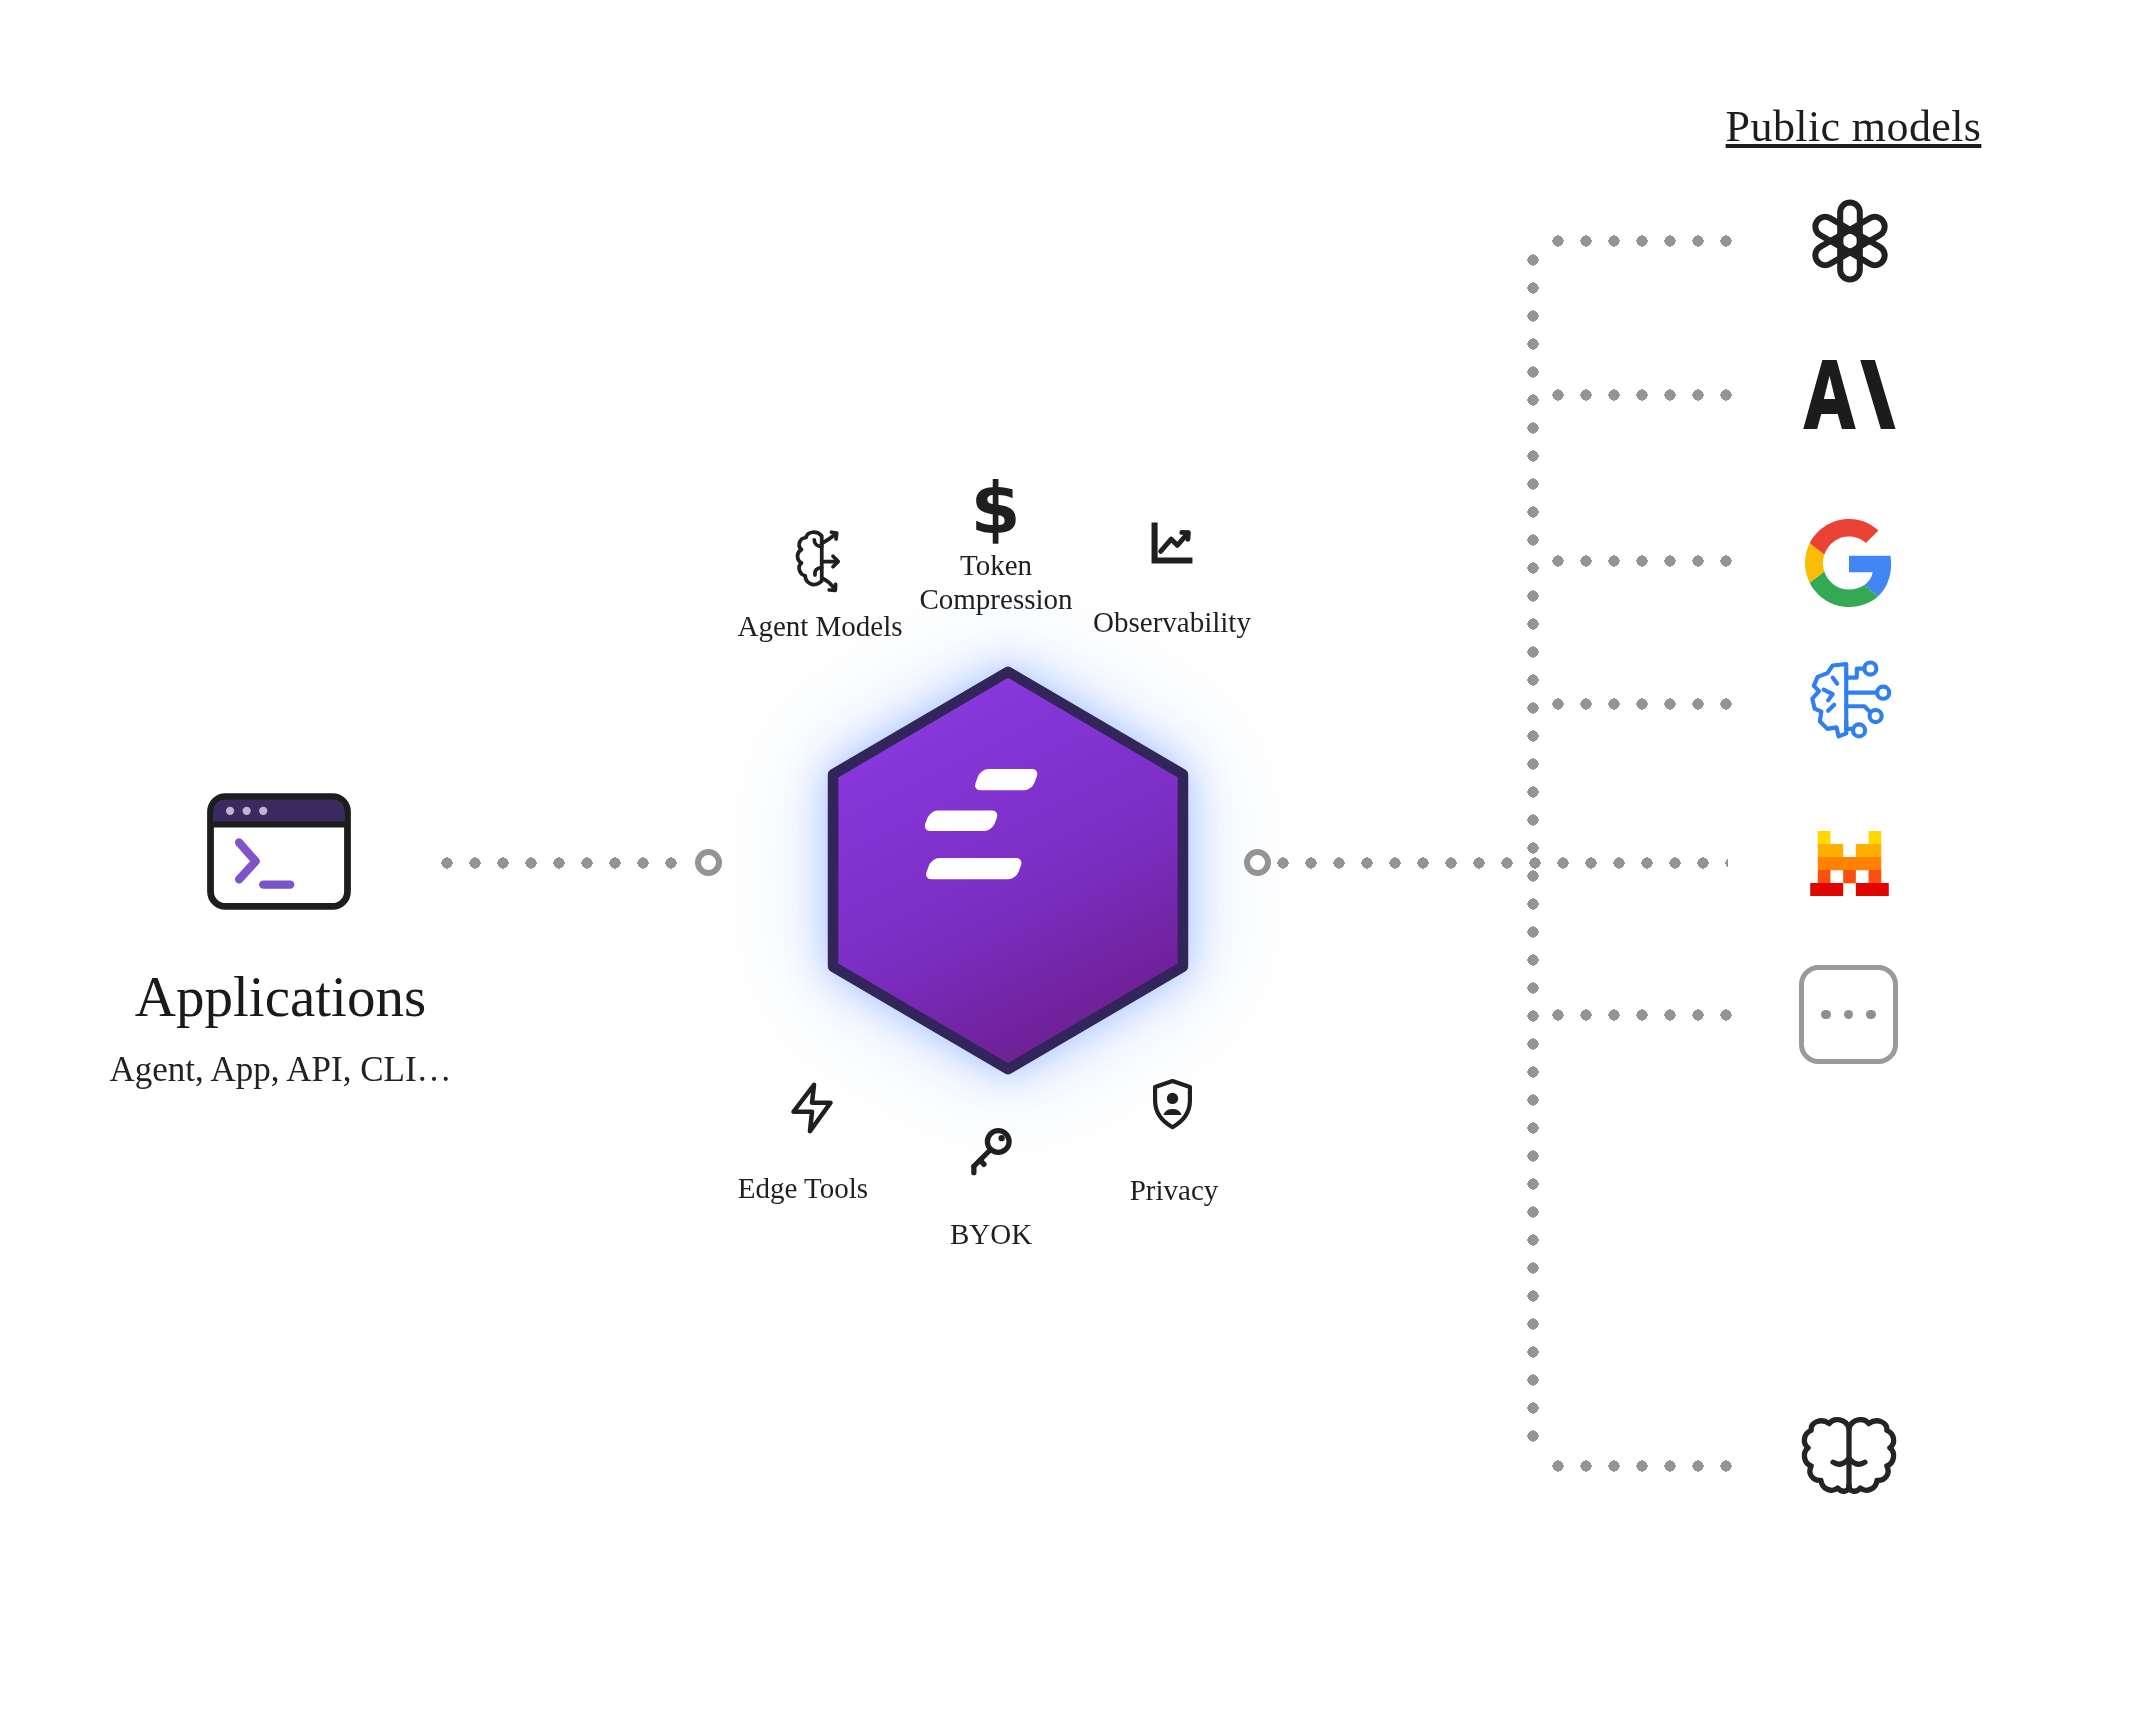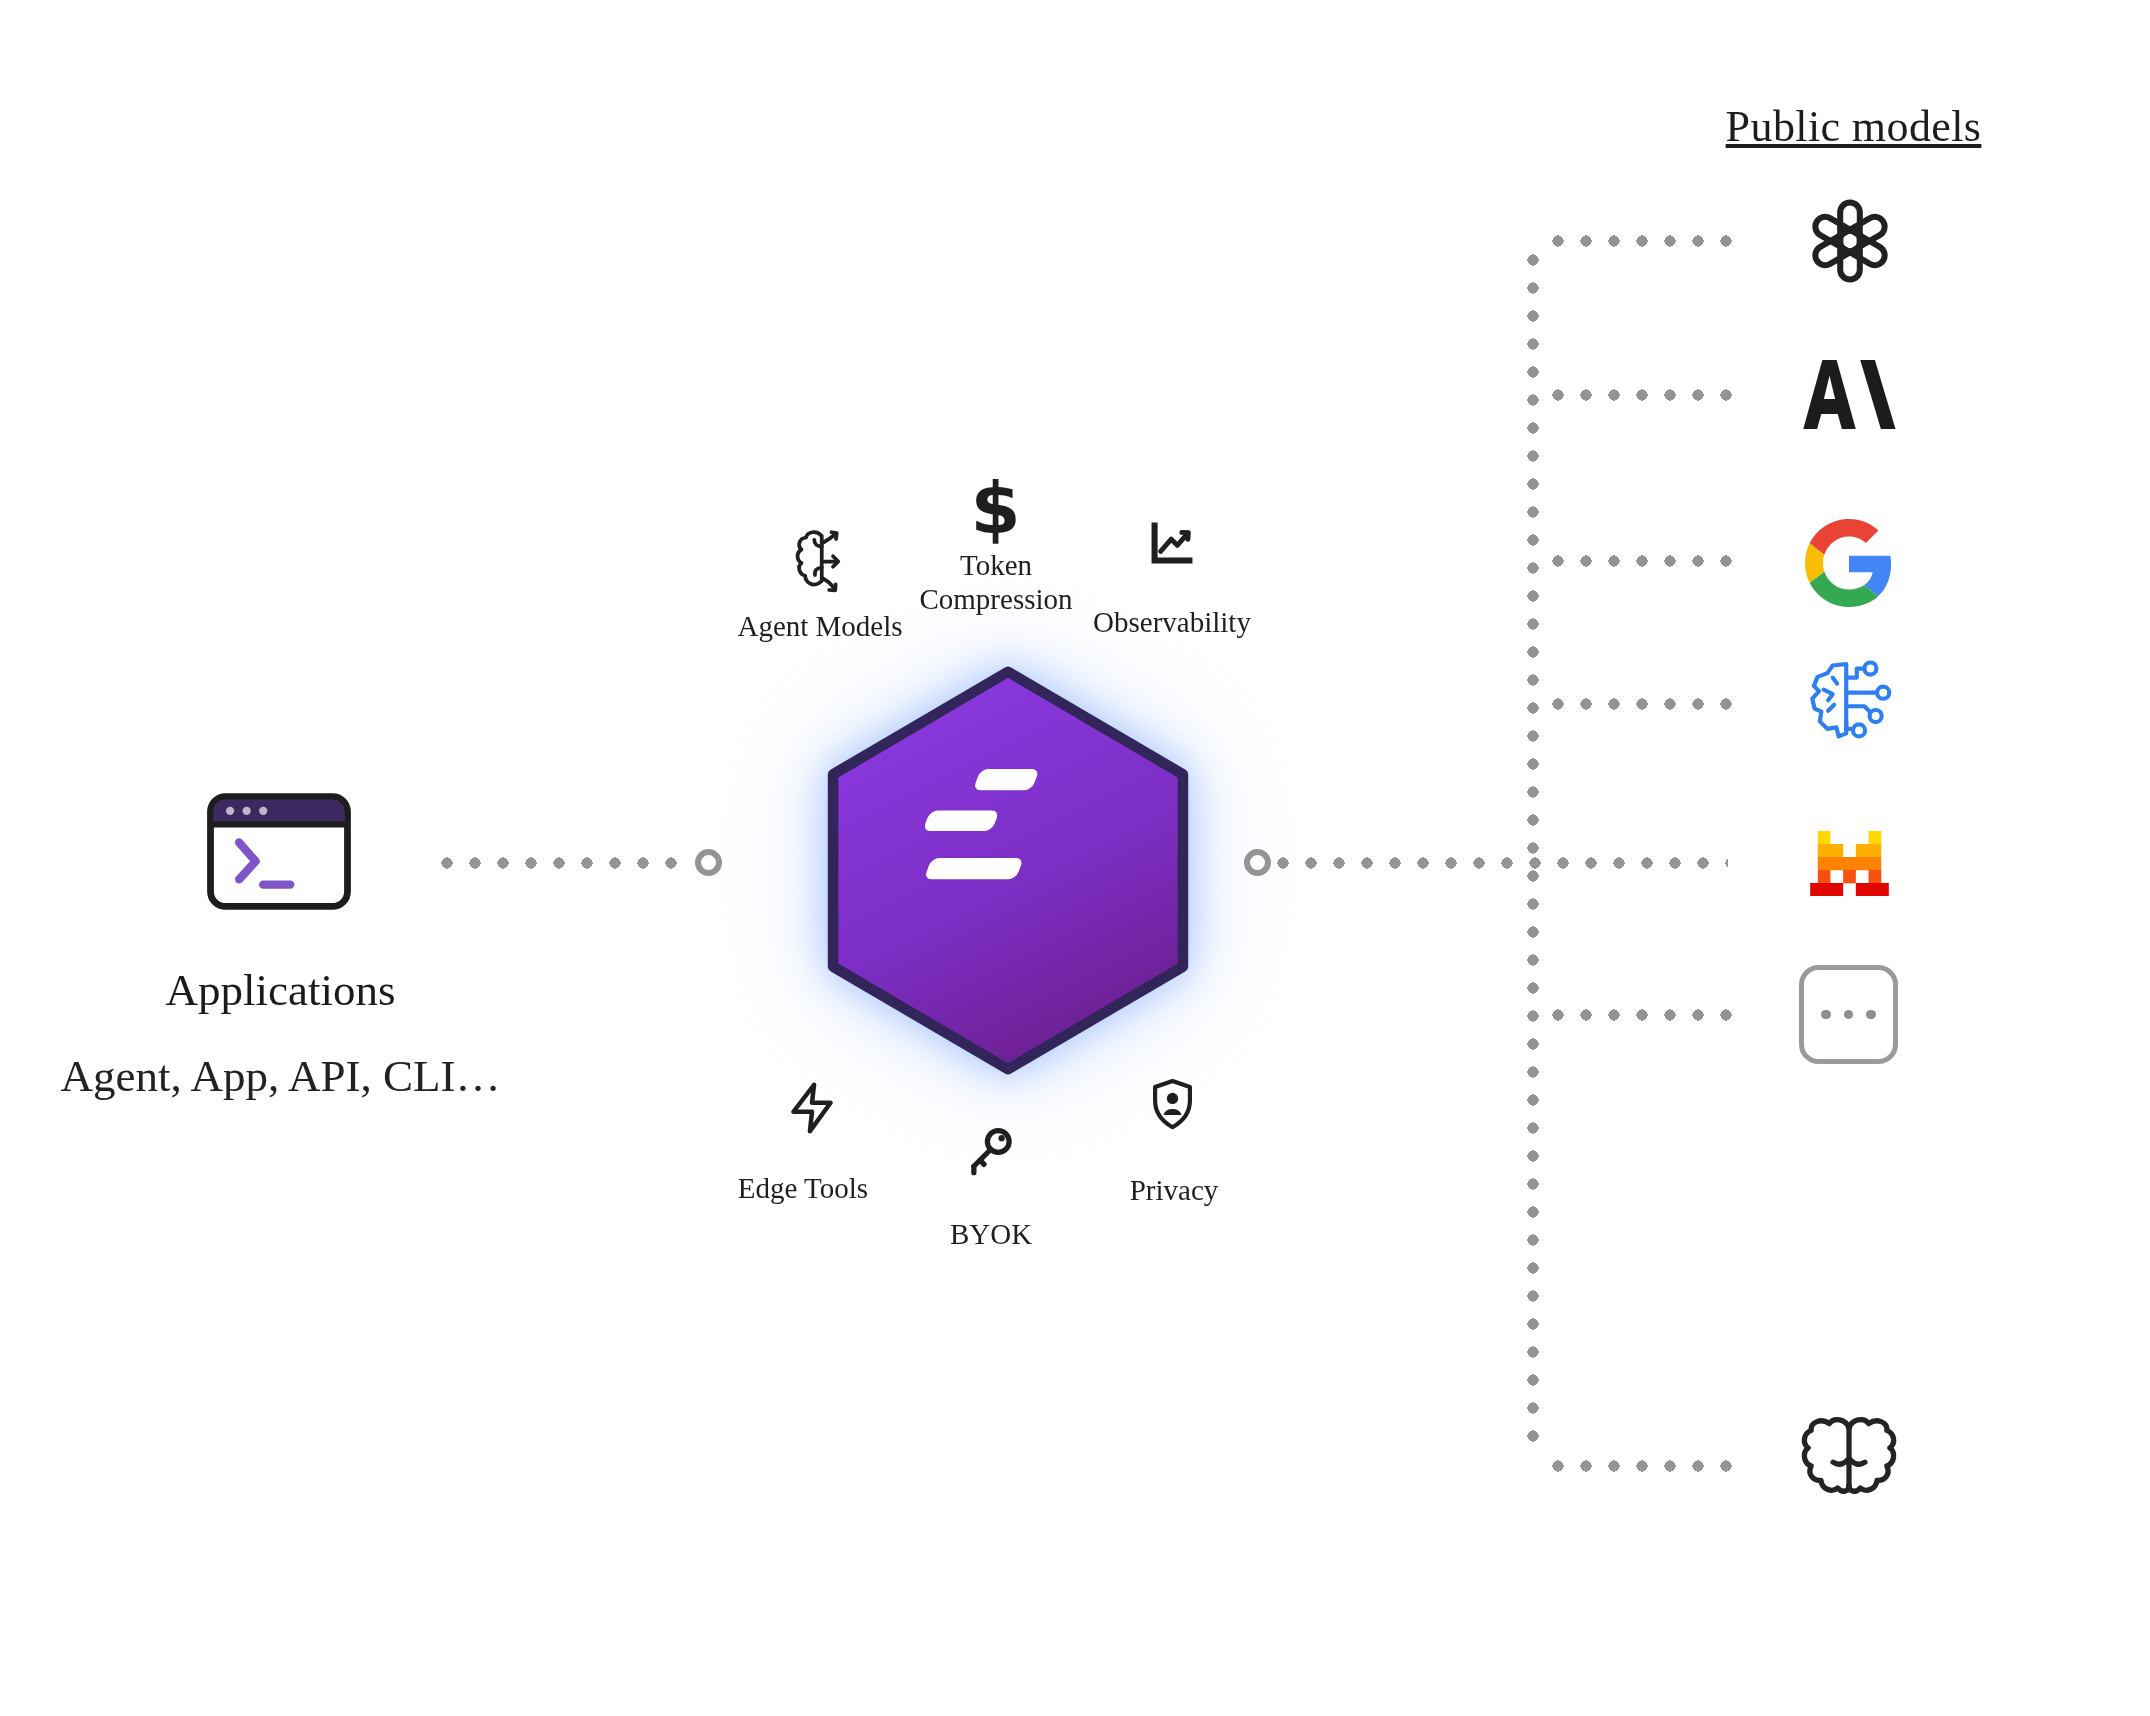--- a/index.html
+++ b/index.html
@@ -3,22 +3,22 @@
 <meta charset="utf-8">
 <style>
   html,body{margin:0;padding:0;background:#ffffff;}
   #stage{
     position:relative;width:2151px;height:1716px;background:#ffffff;overflow:hidden;
     font-family:"Liberation Serif","DejaVu Serif",serif;color:#1d1d1f;
   }
   .abs{position:absolute;}
   .ctr{text-align:center;}
   .heading{font-size:44px;letter-spacing:0.4px;color:#1d1d1f;text-decoration:underline;}
-  .title-lg{font-size:45px;color:#1a1a1c;}
-  .subtitle{font-size:45px;color:#222;}
+  .title-lg{font-size:57px;color:#1a1a1c;}
+  .subtitle{font-size:35px;color:#222;}
   .feat-label{font-size:29px;line-height:1.16;color:#1f1f22;}
   
   .dh{height:12px;background-image:radial-gradient(circle 5.7px at 6px 6px,#949494 97%,rgba(0,0,0,0));
       background-size:28px 12px;background-repeat:repeat-x;}
   .dv{width:12px;background-image:radial-gradient(circle 5.7px at 6px 6px,#949494 97%,rgba(0,0,0,0));
       background-size:12px 28px;background-repeat:repeat-y;}
   .ring{width:15px;height:15px;border:6.8px solid #949494;border-radius:50%;background:#fff;}
   
   .hexglow{filter:drop-shadow(0 0 19.6px rgba(158,188,255,.85)) drop-shadow(0 0 49px rgba(168,198,255,.45));}
   

